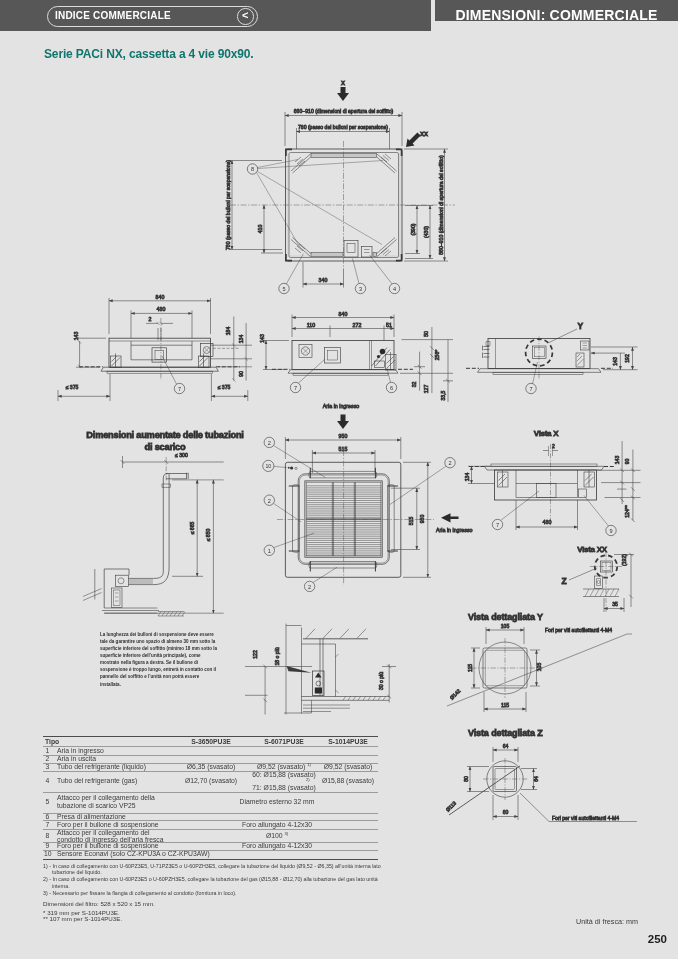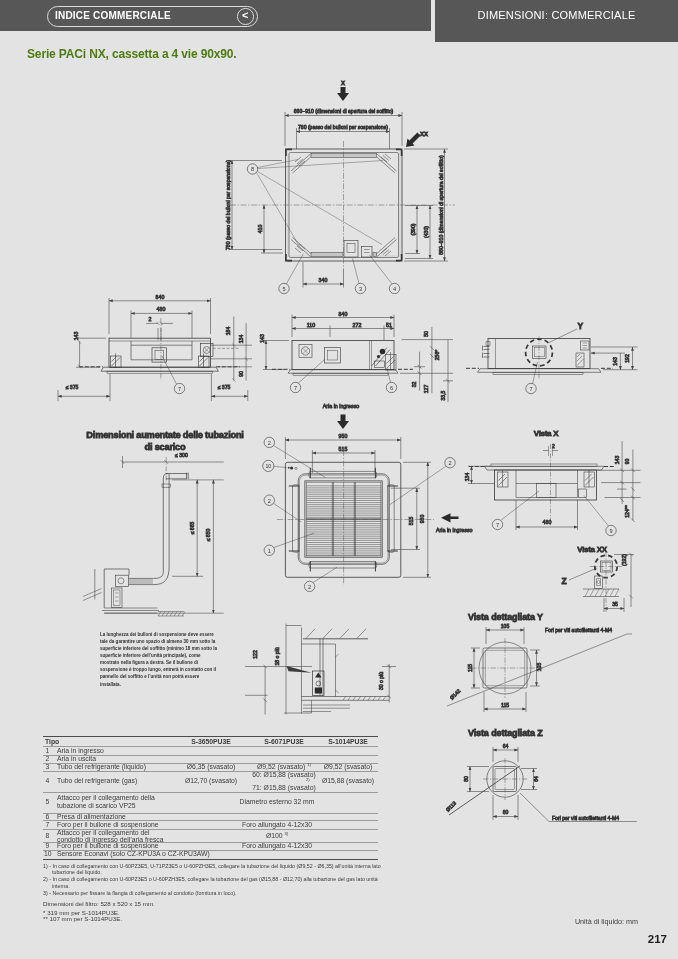--- a/index.html
+++ b/index.html
@@ -11,23 +11,23 @@
 </style>
 </head>
 <body>
 
 <div class="abs" style="left:0;top:0;width:431px;height:31px;background:#575757"></div>
 
 <div class="abs" style="left:47px;top:6px;width:211px;height:20.5px;border:1.4px solid #dcdcdc;border-radius:12px;box-sizing:border-box;color:#fff;font-size:10px;font-weight:bold;line-height:18px;padding-left:7px;letter-spacing:.2px">INDICE COMMERCIALE</div>
 
 <div class="abs" style="left:237px;top:8px;width:16.5px;height:16.5px;border:1.4px solid #dcdcdc;border-radius:50%;box-sizing:border-box;color:#fff;font-size:11px;font-weight:bold;text-align:center;line-height:13.5px">&lt;</div>
 
-<div class="abs" style="left:435px;top:0;width:243px;height:42px;background:#575757;color:#fff;font-size:11px;font-weight:normal;text-align:center;line-height:31px;letter-spacing:.2px">DIMENSIONI: COMMERCIALE</div>
-
-<div class="abs" style="left:27px;top:46.5px;font-size:12px;letter-spacing:-0.15px;font-weight:bold;color:#4d7c0f">Serie PACi NX, cassetta a 4 vie 90x90.</div>
+<div class="abs" style="left:435px;top:0;width:243px;height:21px;background:#575757;color:#fff;font-size:14px;font-weight:bold;text-align:center;line-height:31px;letter-spacing:.2px">DIMENSIONI: COMMERCIALE</div>
+
+<div class="abs" style="left:44px;top:46.5px;font-size:12px;letter-spacing:-0.15px;font-weight:bold;color:#0f766e">Serie PACi NX, cassetta a 4 vie 90x90.</div>
 
 <svg class="abs" style="left:0;top:0" width="678" height="959" viewBox="0 0 678 959" fill="none">
 <defs>
 <marker id="ar" viewBox="0 0 8 8" refX="7" refY="4" markerWidth="7" markerHeight="7" orient="auto-start-reverse">
         <path d="M0,1.2 L7.6,4 L0,6.8 z" fill="#444" stroke="none"></path>
       </marker>
 </defs>
 
 <g stroke="#383838" stroke-width="0.8">
 
@@ -950,17 +950,17 @@
 <div class="abs" style="left:52px;top:882.7px;font-size:5.3px;color:#3b3b3b;white-space:nowrap;line-height:1.15">interna.</div>
 
 <div class="abs" style="left:43px;top:890.1px;font-size:5.3px;color:#3b3b3b;white-space:nowrap;line-height:1.15">3) - Necessario per fissare la flangia di collegamento al condotto (fornitura in loco).</div>
 
 <div class="abs" style="left:43px;top:899.7px;font-size:6.2px;color:#3b3b3b;white-space:nowrap;line-height:1.15">Dimensioni del filtro: 528 x 520 x 15 mm.</div>
 
 <div class="abs" style="left:43px;top:909.4px;font-size:6.2px;color:#3b3b3b;white-space:nowrap;line-height:1.15">* 319 mm per S-1014PU3E.</div>
 
 <div class="abs" style="left:43px;top:915.2px;font-size:6.2px;color:#3b3b3b;white-space:nowrap;line-height:1.15">** 107 mm per S-1014PU3E.</div>
 
-<div class="abs" style="left:638px;top:917.6px;font-size:7.2px;color:#3b3b3b;white-space:nowrap;line-height:1.15;transform:translateX(-100%)">Unità di liquido: mm</div>
-
-<div class="abs" style="left:667px;top:932.8px;font-size:11.5px;color:#1e1e1e;white-space:nowrap;line-height:1.15;font-weight:bold;transform:translateX(-100%)">217</div>
+<div class="abs" style="left:638px;top:917.6px;font-size:7.2px;color:#3b3b3b;white-space:nowrap;line-height:1.15;transform:translateX(-100%)">Unità di fresca: mm</div>
+
+<div class="abs" style="left:667px;top:932.8px;font-size:11.5px;color:#1e1e1e;white-space:nowrap;line-height:1.15;font-weight:bold;transform:translateX(-100%)">250</div>
 
 <div class="abs" style="left:100px;top:630.5px;font-size:5.6px;font-weight:bold;color:#2f2f2f;line-height:7.15px;white-space:nowrap;transform:scaleX(0.81);transform-origin:0 0">La lunghezza dei bulloni di sospensione deve essere<br>tale da garantire uno spazio di almeno 30 mm sotto la<br>superficie inferiore del soffitto (minimo 18 mm sotto la<br>superficie inferiore dell’unità principale), come<br>mostrato nella figura a destra. Se il bullone di<br>sospensione è troppo lungo, entrerà in contatto con il<br>pannello del soffitto e l’unità non potrà essere<br>installata.</div>
 
 </body></html>

